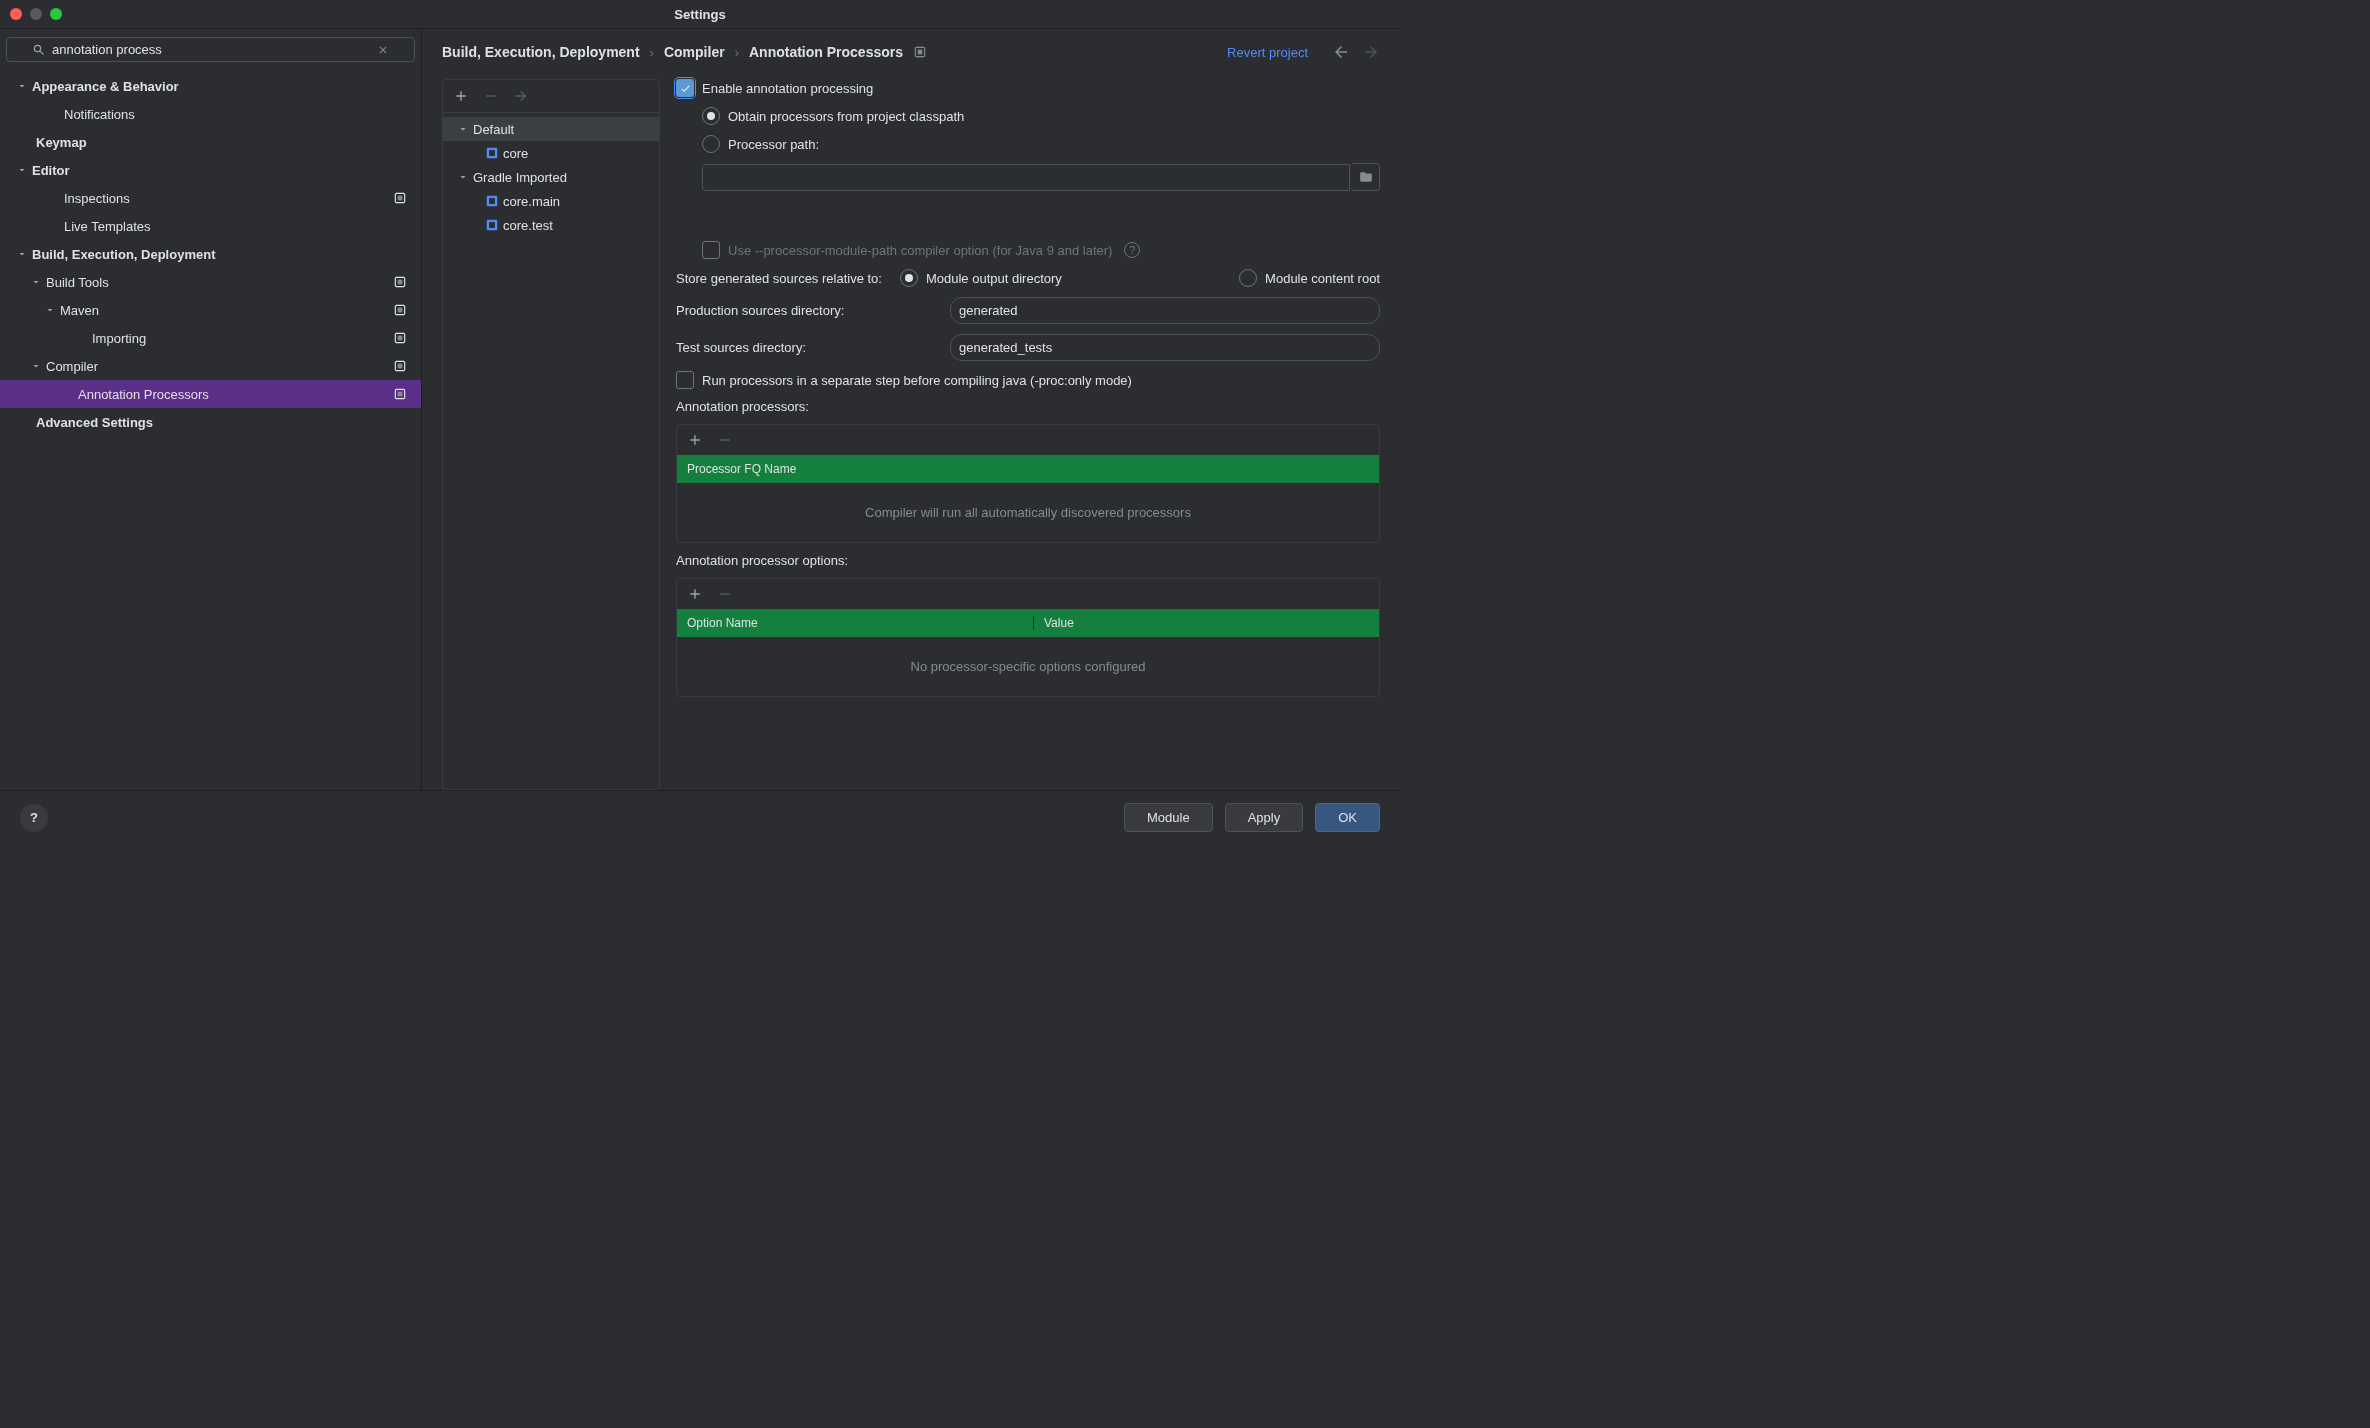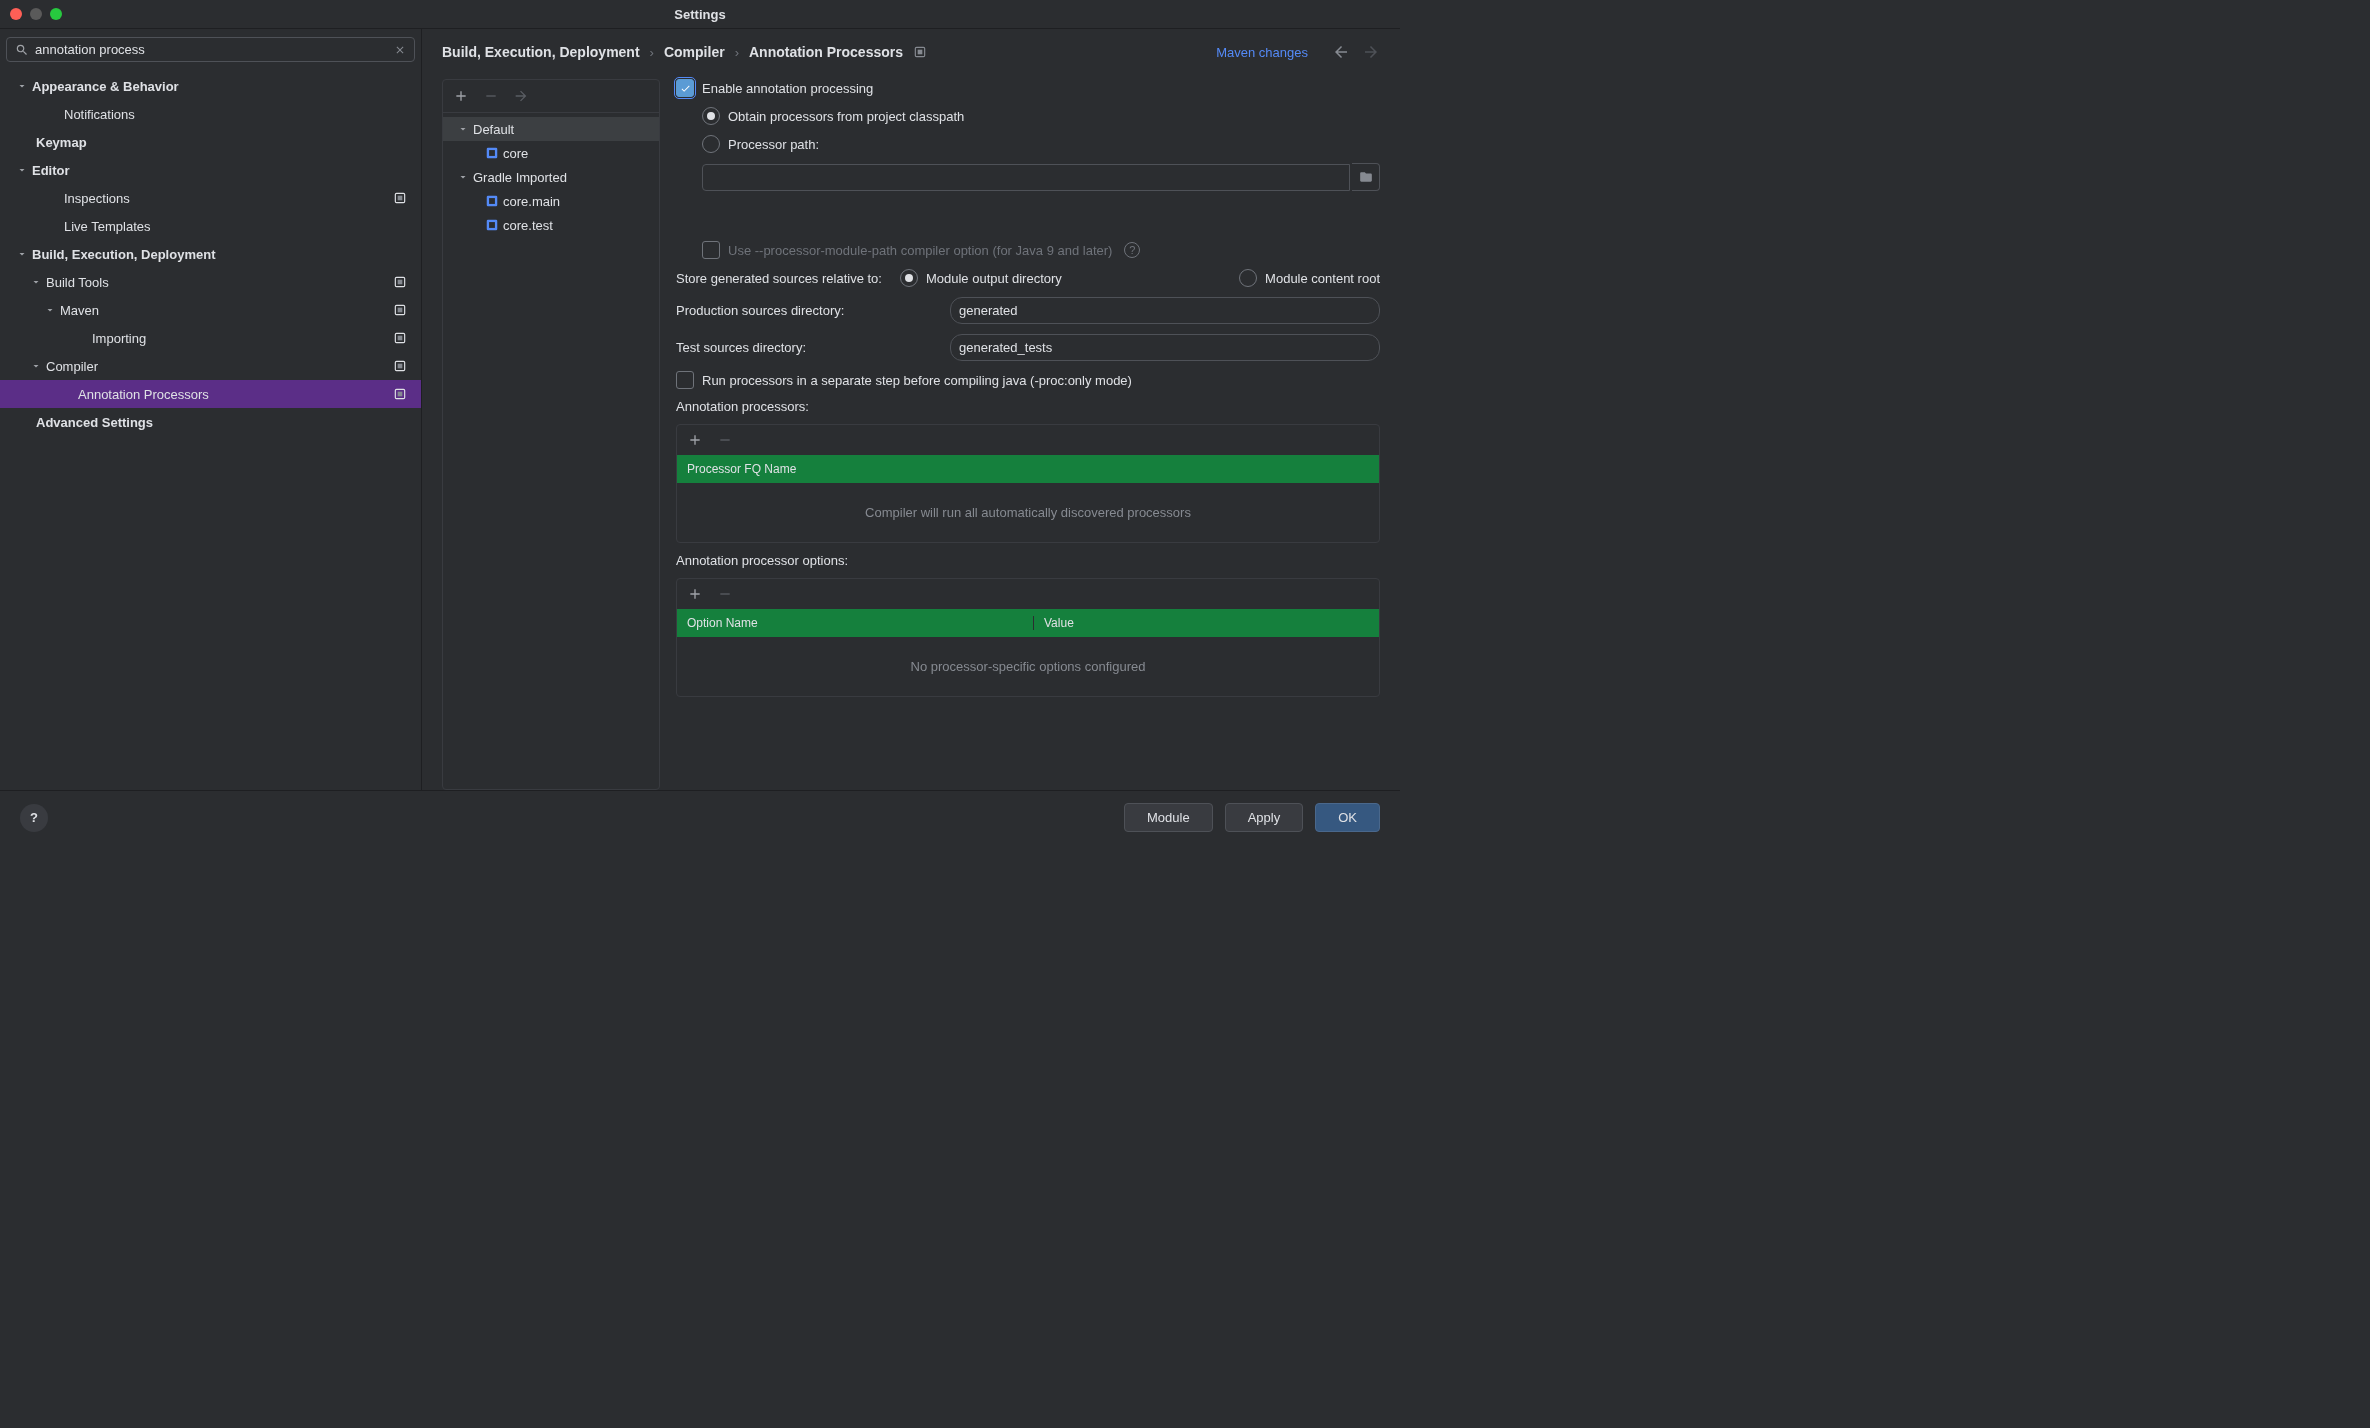--- a/index.html
+++ b/index.html
@@ -7,21 +7,21 @@
 .titlebar { height: 28px; display: flex; align-items: center; justify-content: center; position: relative; background: #2b2d30; }
 .traffic { position: absolute; left: 10px; top: 8px; display: flex; gap: 8px; }
 .traffic-dot { width: 12px; height: 12px; border-radius: 50%; }
 .dot-close { background: #ff5f56; }
 .dot-min { background: #5a5a5a; }
 .dot-max { background: #27c93f; }
 .title { font-weight: 700; color: #dfe1e5; }
 .main-content { flex: 1; display: flex; border-top: 1px solid #1e1f22; }
 .sidebar { width: 422px; display: flex; flex-direction: column; border-right: 1px solid #1e1f22; }
 .search-wrap { padding: 8px 6px; }
-.search-box { display: flex; align-items: center; background: #2b2d30; border: 1px solid #4e5157; border-radius: 4px; padding: 4px 8px; gap: 6px; }
+.search-box { display: flex; align-items: center; background: #2b2d30; border: 1px solid #4e5157; border-radius: 4px; padding: 4px 25px; gap: 6px; }
 .search-box input { flex: 1; background: transparent; border: none; color: #dfe1e5; font-size: 13px; outline: none; }
 .search-icon { width: 14px; height: 14px; fill: #a0a3a8; }
 .clear-icon { width: 12px; height: 12px; fill: #868a91; cursor: pointer; }
 .tree { flex: 1; overflow: auto; padding-top: 2px; }
 .tree-item { display: flex; align-items: center; height: 28px; padding-left: 12px; gap: 4px; cursor: pointer; position: relative; }
 .tree-item.bold { font-weight: 700; }
 .tree-item.selected { background: #5b2e87; }
 .chevron { width: 12px; height: 12px; fill: #a0a3a8; flex-shrink: 0; }
 .spacer { display: inline-block; }
 .config-icon { width: 14px; height: 14px; margin-left: auto; margin-right: 14px; fill: #868a91; }
@@ -211,21 +211,21 @@
         <span class="crumb">Build, Execution, Deployment</span>
         <span class="crumb-sep">›</span>
         <span class="crumb">Compiler</span>
         <span class="crumb-sep">›</span>
         <span class="crumb last">Annotation Processors</span>
         <svg viewBox="0 0 24 24" style="width:14px;height:14px;fill:#868a91;">
             <rect x="4" y="4" width="16" height="16" rx="2" fill="none" stroke="#868a91" stroke-width="2"></rect>
             <rect x="8" y="8" width="8" height="8"></rect>
           </svg>
       </div>
-      <span class="revert">Maven changes</span>
+      <span class="revert">Revert project</span>
       <svg class="nav-arrow" viewBox="0 0 24 24">
           <path d="M20 11H7.83l5.59-5.59L12 4l-8 8 8 8 1.41-1.41L7.83 13H20v-2z"></path>
         </svg>
       <svg class="nav-arrow disabled" viewBox="0 0 24 24">
           <path d="M12 4l-1.41 1.41L16.17 11H4v2h12.17l-5.58 5.59L12 20l8-8z"></path>
         </svg>
     </div>
 
     <div class="content-body">
       <div class="profile-panel">

